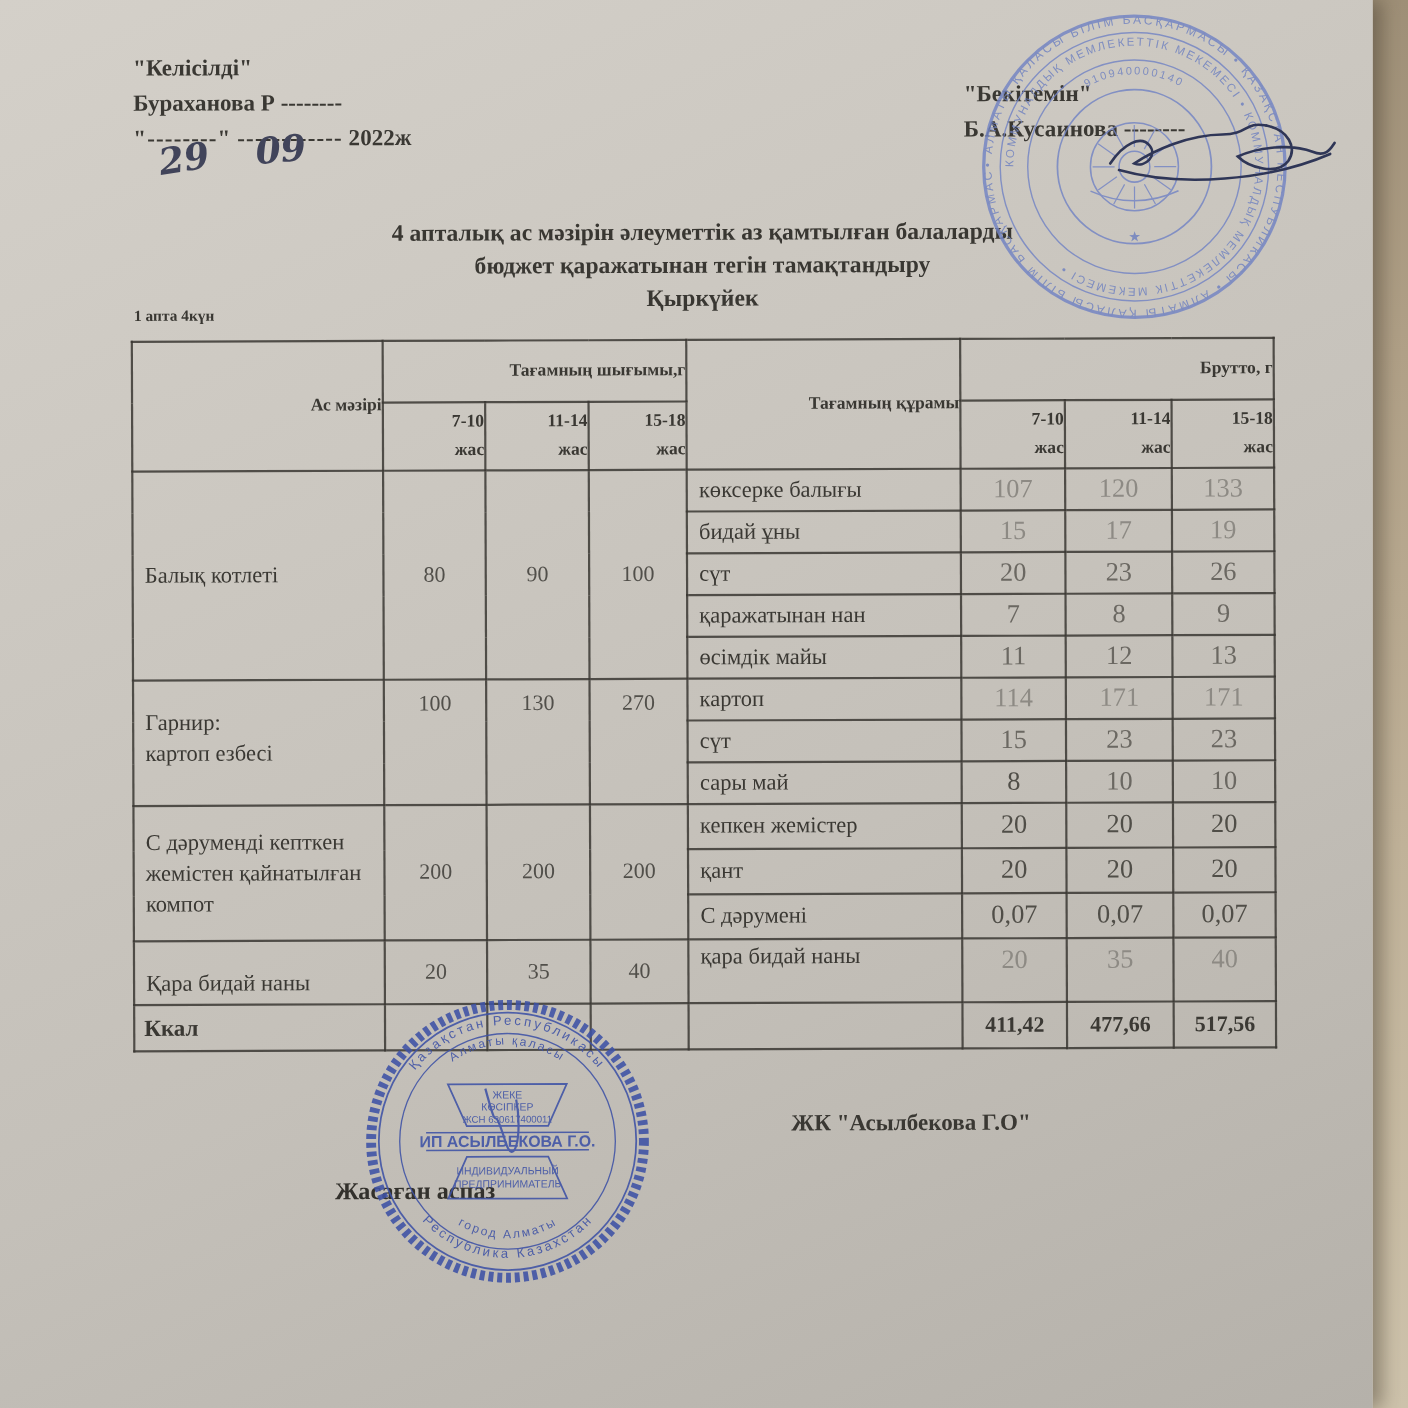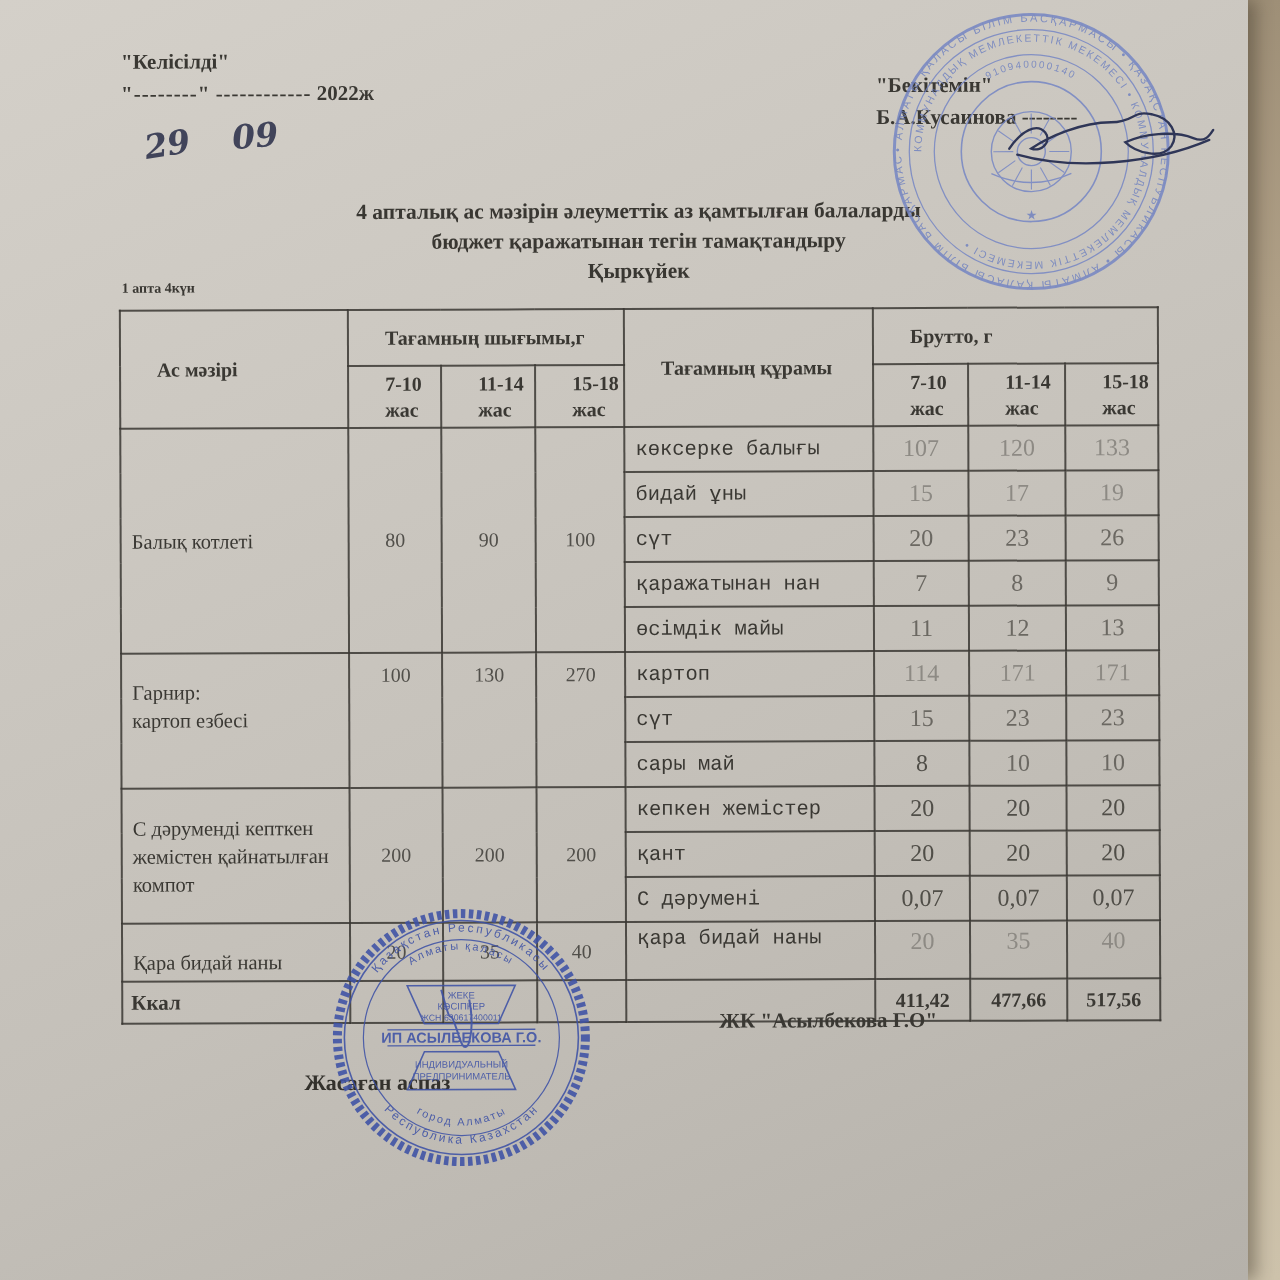--- a/index.html
+++ b/index.html
@@ -26,28 +26,28 @@
   .hand { font-family:"DejaVu Serif", serif; font-style:italic; font-weight:bold; font-size:33px; color:#41445a; }
   .hand-day { left:146px; top:123px; transform:rotate(-9deg); }
   .hand-month { left:234px; top:115px; transform:rotate(-5deg); }
   .date-sp { letter-spacing:1px; }
 
   table.menu {
     position:absolute; left:120px; top:308px; width:1038px;
     border-collapse:collapse; table-layout:fixed; color:#3a3833;
   }
   .menu th, .menu td { border:2px solid rgba(58,55,50,0.85); overflow:hidden; }
-  .menu th { font-size:20px; font-weight:bold; text-align:left; vertical-align:middle; line-height:26px;padding-left:36px; }
+  .menu th { font-size:16px; font-weight:bold; text-align:right; vertical-align:middle; line-height:26px;padding-left:36px; }
   tr.hr1 { height:56px; } tr.hr2 { height:62px; }
   tr.r38 { height:38px; } tr.r41 { height:41px; } tr.rb { height:55px; } tr.rt { height:42px; }
   td.dish { text-align:left; padding:4px 10px; font-size:20.5px; vertical-align:middle; line-height:28px; }
   td.dish.top { vertical-align:top; padding-top:24px; }
   td.por { text-align:center; font-size:20px; color:#514f4a; vertical-align:middle;border-radius:23px; }
   td.por.ptop { vertical-align:top; padding-top:10px; }
-  td.ing { text-align:left; padding:10px 10px; font-size:20.5px; vertical-align:middle;font-family:Liberation Mono, monospace; }
+  td.ing { text-align:left; padding:0 10px; font-size:20.5px; vertical-align:middle; }
   td.num { text-align:center; font-size:24px; vertical-align:middle; }
   td.num.f { color:#8d8a84; }
   td.num.m { color:#6b6862; }
   td.num.d { color:#504e48; }
   td.num.tot { font-weight:bold; color:#3b3934; font-size:20px; }
   td.lbl-bold { font-weight:bold; font-size:21px; padding:4px 8px; text-align:left; vertical-align:middle; }
   td.empty { }
 
   .footer-made { left:303px; top:1069px; font-size:22px; font-weight:bold; color:#33312c; }
   .footer-company { left:718px; top:1009px; font-size:21px; font-weight:bold; color:#3a3833; }
@@ -58,20 +58,21 @@
   .sig-director { left:1005px; top:92px; width:215px; height:100px; }
 </style>
 </head>
 <body>
 
 <div class="paper">
   <div class="content">
 
     <div class="abs hdr-block left-block">
       <div>"Келісілді"</div>
+      <div>Бураханова Р --------</div>
       <div>
         <span class="date-sp">"--------"</span>
         <span class="date-sp">------------</span>
         <span>2022ж</span>
       </div>
     </div>
     <span class="abs hand hand-day">29</span>
     <span class="abs hand hand-month">09</span>
 
     <div class="abs hdr-block right-block">

